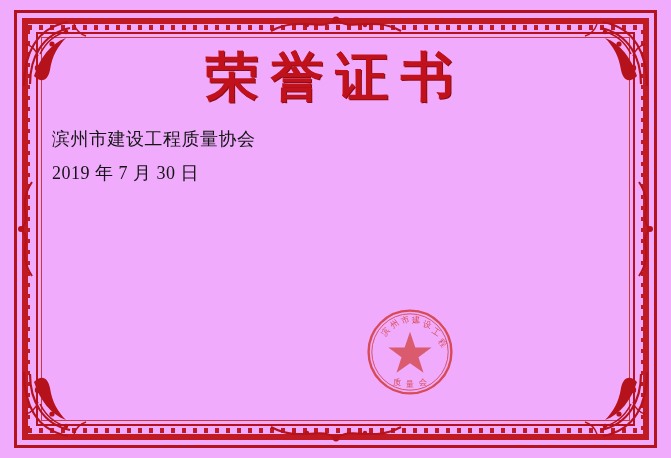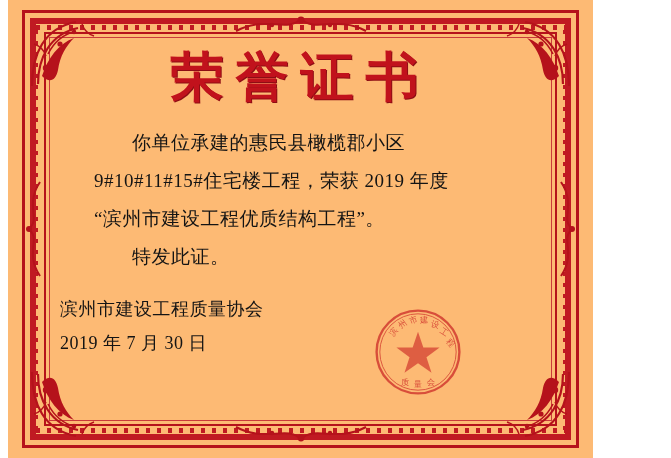--- a/index.html
+++ b/index.html
@@ -2,26 +2,25 @@
 <html><head>
 <meta charset="utf-8">
 <style>
   html, body {
     margin: 0;
     padding: 0;
     background: #ffffff;
   }
   #certificate {
     position: relative;
-    width: 585px;
+    width: 671px;
     height: 458px;
-    background: #fdba74;
+    background: #f0abfc;
     overflow: hidden;
     font-family: "Liberation Serif", "DejaVu Serif", serif;
-    margin-left: 8px;
   }
 
   
   .border-outer {
     position: absolute;
     left: 14px;
     top: 10px;
     right: 14px;
     bottom: 10px;
     border: 3px solid #b5121b;
@@ -253,26 +252,20 @@
     <svg viewBox="0 0 110 26" fill="none" stroke="currentColor" stroke-width="2">
       <path d="M8 20 C32 4 46 22 55 8 C64 22 78 4 102 20"></path>
       <circle cx="55" cy="9" r="3" fill="currentColor" stroke="none"></circle>
     </svg>
   </div>
 
   <div class="content">
     <div class="title">荣誉证书</div>
 
 
-    <div class="body-block">
-      <div class="body-line indent">你单位承建的惠民县橄榄郡小区</div>
-      <div class="body-line">9#10#11#15#住宅楼工程，荣获 2019 年度</div>
-      <div class="body-line">“滨州市建设工程优质结构工程”。</div>
-      <div class="body-line indent">特发此证。</div>
-    </div>
 
     <div class="signature">
       <div>滨州市建设工程质量协会</div>
       <div>2019 年 7 月 30 日</div>
     </div>
   </div>
 
   <div class="seal">
     <svg viewBox="0 0 100 100">
       <g fill="none" stroke="#d0342c" stroke-width="2.6">

